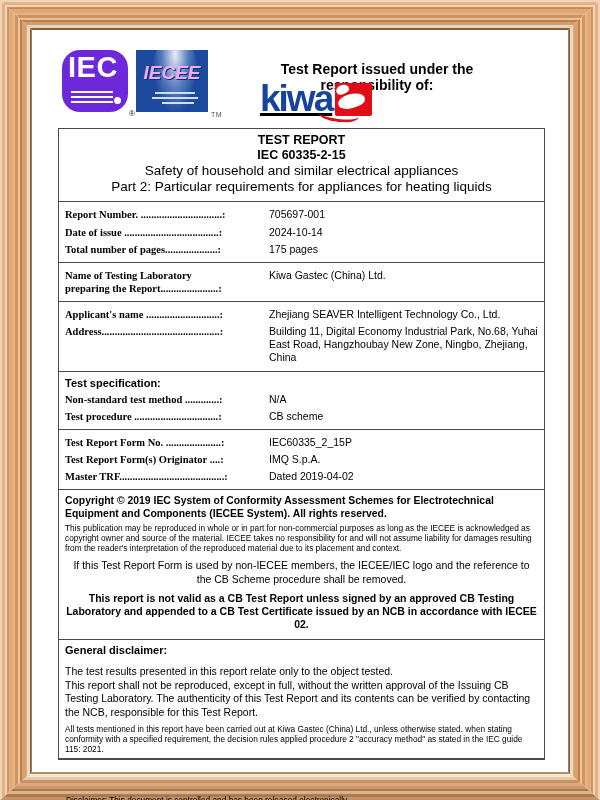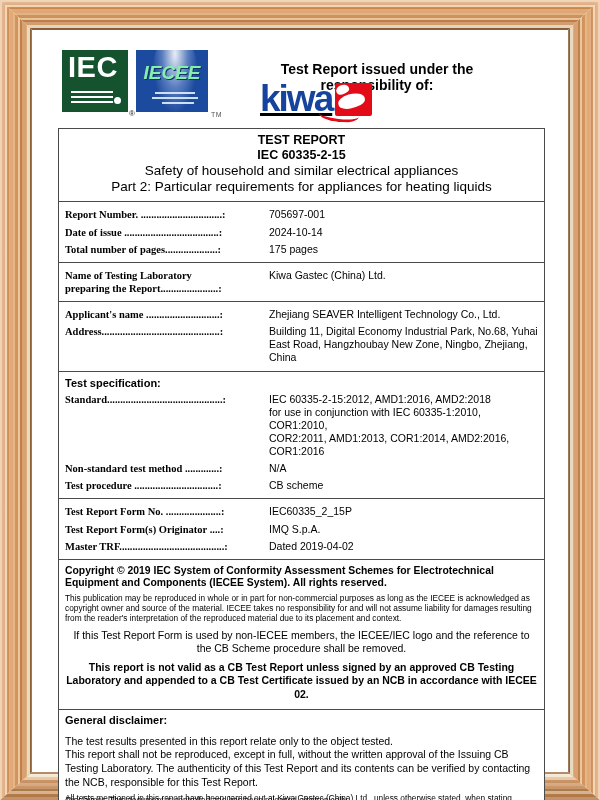--- a/index.html
+++ b/index.html
@@ -27,27 +27,27 @@
       repeating-linear-gradient(to right, #e9b887 0 2px, #d6975f 2px 5px, #f1cda6 5px 7px, #c9854a 7px 9px, #e2a977 9px 13px);
     clip-path:polygon(0 0,32px 30px,32px 772px,0 800px);}
   .f-right{left:568px;top:0;width:32px;height:800px;
     background:
       linear-gradient(to left, rgba(255,255,255,.4), rgba(255,255,255,0) 35%, rgba(0,0,0,.08)),
       linear-gradient(to left, transparent calc(100% - 5px), #f7e9cf calc(100% - 5px), #f7e9cf calc(100% - 2px), rgba(96,56,24,.5) calc(100% - 2px)),
       repeating-linear-gradient(to left, #e9b887 0 2px, #d6975f 2px 5px, #f1cda6 5px 7px, #c9854a 7px 9px, #e2a977 9px 13px);
     clip-path:polygon(32px 0,32px 800px,0 772px,0 30px);}
 
   
-  .iec-box{position:absolute;left:62px;top:50px;width:66px;height:62px;background:#14532d;color:#fff;}
+  .iec-box{position:absolute;left:62px;top:50px;width:66px;height:62px;background:#6d28d9;color:#fff;border-radius:18px;}
   .iec-text{position:absolute;top:1px;left:6px;font-weight:bold;font-size:29px;letter-spacing:.5px;}
   .iec-bars{position:absolute;left:9px;bottom:9px;width:50px;}
   .iec-bar{width:42px;height:2.5px;background:#fff;margin-top:2.5px;}
   .iec-dot{position:absolute;right:0;bottom:-1px;width:7px;height:7px;border-radius:50%;background:#fff;}
   .reg-mark{position:absolute;left:129px;top:109px;font-size:8px;color:#222;}
-  .iecee-box{position:absolute;left:136px;top:50px;width:72px;height:62px;background:#1c4a9e;color:#86efac;overflow:hidden;}
+  .iecee-box{position:absolute;left:136px;top:50px;width:72px;height:62px;background:#1c4a9e;color:#f0abfc;overflow:hidden;}
   .iecee-globe{position:absolute;top:-16px;left:16px;width:46px;height:80px;border-radius:50%;
     background:radial-gradient(ellipse at 50% 25%, rgba(255,255,255,.9), rgba(200,220,250,.35) 40%, rgba(255,255,255,0) 70%);}
   .iecee-text{position:absolute;top:12px;left:0;right:0;text-align:center;font-weight:bold;font-style:italic;
     font-size:19px;text-shadow:1px 1px 0 #12306e;}
   .iecee-bars{position:absolute;left:16px;bottom:8px;width:46px;}
   .iecee-bar{height:2.5px;background:#cfe0f5;margin-top:2.5px;}
   .iecee-bar:nth-child(1){width:40px;margin-left:3px;}
   .iecee-bar:nth-child(2){width:46px;}
   .iecee-bar:nth-child(3){width:32px;margin-left:10px;}
   .tm-mark{position:absolute;left:211px;top:111px;font-size:7px;color:#555;letter-spacing:.5px;}
@@ -163,26 +163,20 @@
       </div>
       <div class="frow">
         <span class="lab">Address.............................................:</span>
         <span class="val">Building 11, Digital Economy Industrial Park, No.68, Yuhai East Road, Hangzhoubay New Zone, Ningbo, Zhejiang, China</span>
       </div>
     </div>
 
     <div class="sec">
       <div class="spec-head">Test specification:</div>
       <div class="frow">
-        <span class="lab">Standard............................................:</span>
-        <span class="val">IEC 60335-2-15:2012, AMD1:2016, AMD2:2018
-for use in conjunction with IEC 60335-1:2010, COR1:2010,
-COR2:2011, AMD1:2013, COR1:2014, AMD2:2016, COR1:2016</span>
-      </div>
-      <div class="frow">
         <span class="lab">Non-standard test method .............:</span>
         <span class="val">N/A</span>
       </div>
       <div class="frow">
         <span class="lab">Test procedure ................................:</span>
         <span class="val">CB scheme</span>
       </div>
     </div>
 
     <div class="sec">

